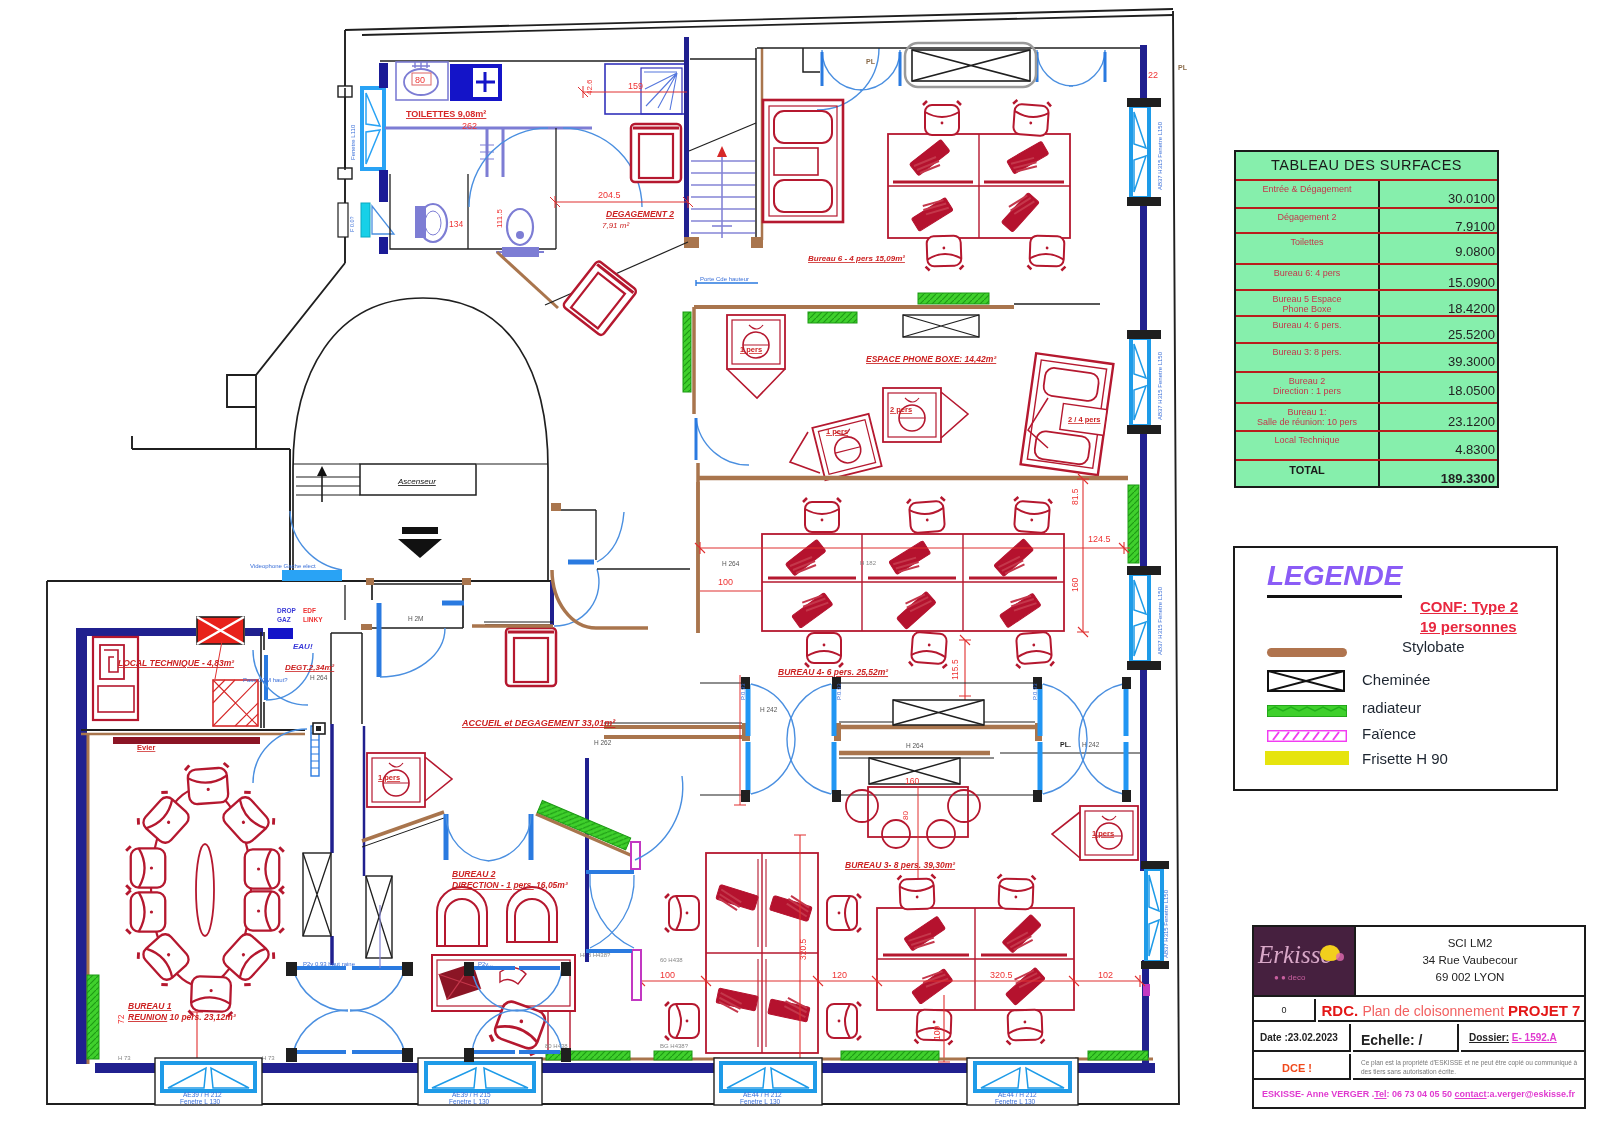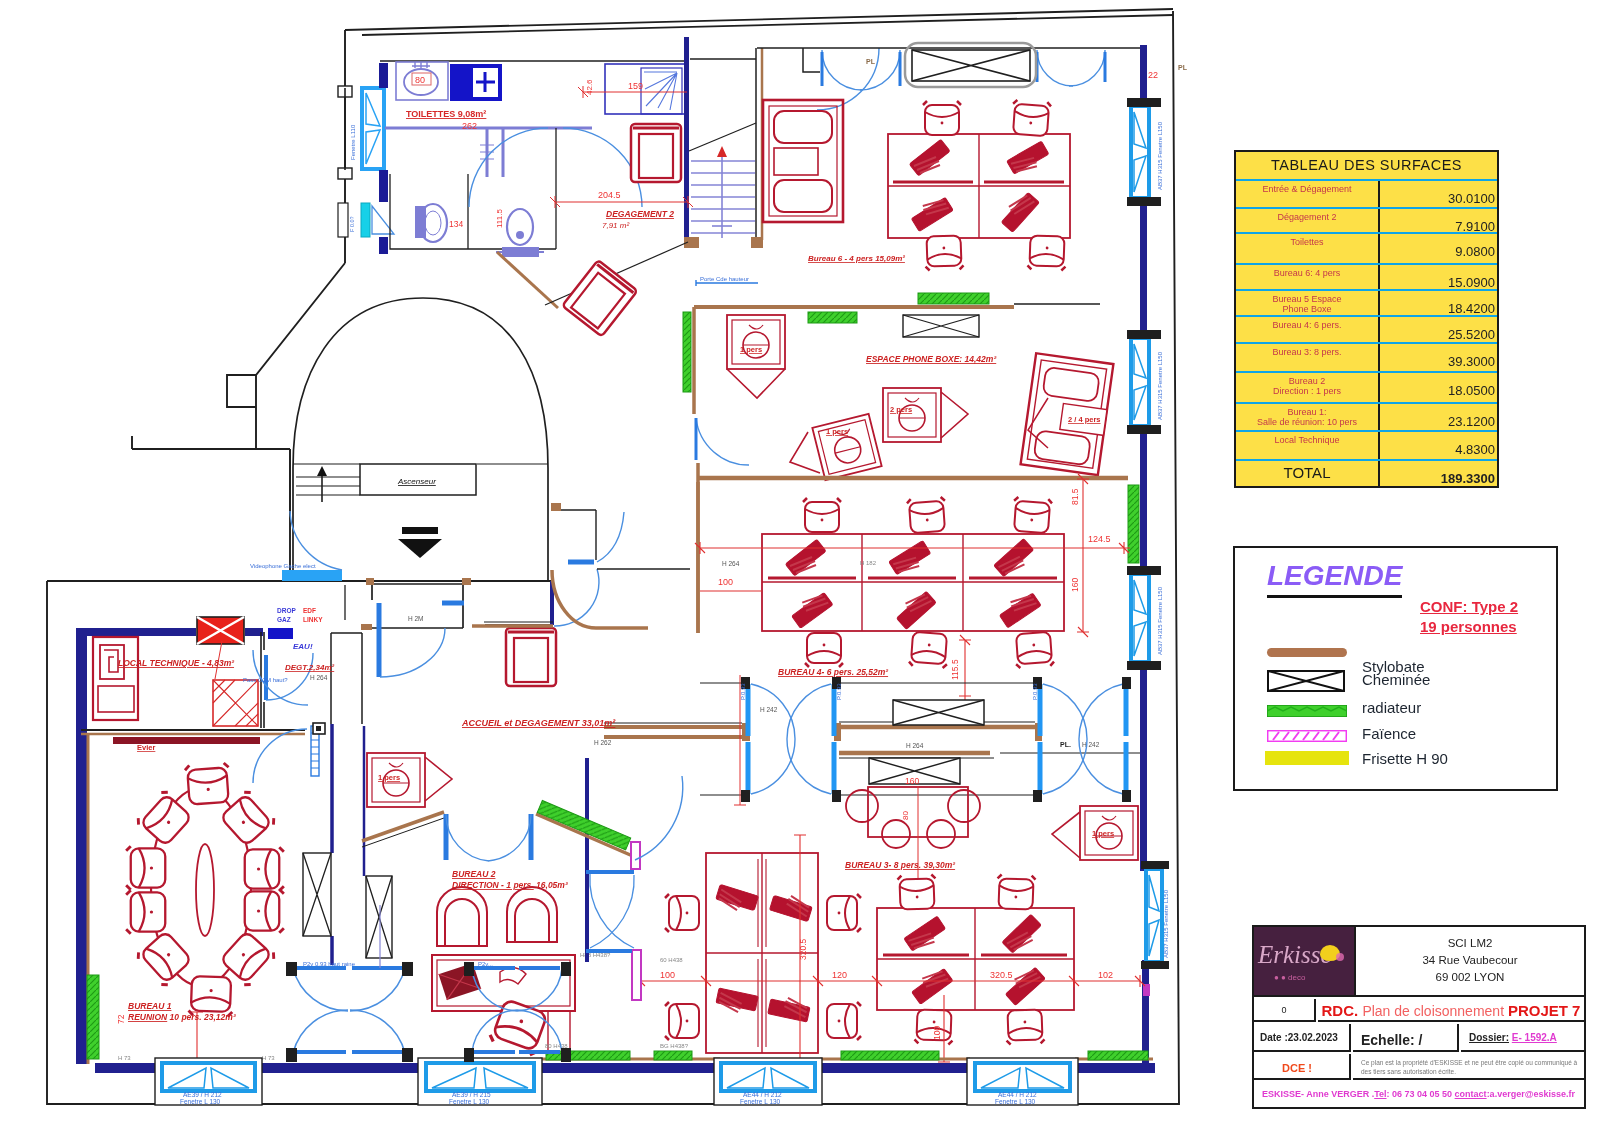--- a/index.html
+++ b/index.html
@@ -1,21 +1,21 @@
 <!DOCTYPE html>
 <html><head>
 <meta charset="utf-8">
 <style>
   html,body{margin:0;padding:0;background:#fff;}
   #page{position:relative;width:1600px;height:1124px;background:#fff;overflow:hidden;
         font-family:"Liberation Sans", sans-serif;}
   .abs{position:absolute;}
   
-  #surf{left:1234px;top:150px;width:261px;height:334px;border:2px solid #1a1a1a;background:#fde047;}
-  #surf .trow{display:flex;border-top:2px solid #0ea5e9;gap:20px;}
+  #surf{left:1234px;top:150px;width:261px;height:334px;border:2px solid #1a1a1a;background:#86efac;}
+  #surf .trow{display:flex;border-top:2px solid #b91c1c;gap:20px;}
   #surf .lab{width:142px;border-right:2px solid #1a1a1a;color:#c4374b;font-size:9px;
              display:flex;align-items:flex-start;justify-content:center;text-align:center;padding-top:3px;}
   #surf .val{flex:1;color:#222;font-size:13px;text-align:right;padding:1px 2px 0 14px;margin-top:9px;}
   #surf .title{font-size:14.5px;color:#1a1a1a;text-align:center;padding-top:5px;height:22px;letter-spacing:0.5px;}
   
   #leg{left:1233px;top:546px;width:321px;height:241px;border:2.5px solid #1a1a1a;background:#fff;}
   #leg .itxt{position:absolute;left:127px;font-size:15px;color:#1d2530;}
   
   #tb{left:1252px;top:925px;width:330px;height:180px;border:2px solid #1a1a1a;background:#fff;font-size:10px;}
   #tb .cell{position:absolute;box-sizing:border-box;}
@@ -60,33 +60,33 @@
       </div>
   <div class="trow" style="height:26px">
         <div class="lab">Bureau 1:<br>Salle de réunion: 10 pers</div>
         <div class="val">23.1200</div>
       </div>
   <div class="trow" style="height:27px">
         <div class="lab">Local Technique</div>
         <div class="val">4.8300</div>
       </div>
   <div class="trow" style="height:25px">
-        <div class="lab" style="color:#1a1a1a;font-weight:normal;font-size:15px">TOTAL</div>
+        <div class="lab" style="color:#1a1a1a;font-weight:bold;font-size:11px">TOTAL</div>
         <div class="val" style="font-weight:bold">189.3300</div>
       </div>
 </div>
 
 <div class="abs" id="leg">
   <div class="abs" style="left:32px;top:12px;font-size:28px;font-weight:bold;font-style:italic;color:#8b5cf6;
        border-bottom:3px solid #111;padding-bottom:3px;letter-spacing:0px;">LEGENDE</div>
   <div class="abs" style="left:185px;top:25px;font-size:15px;font-weight:bold;color:#e8273f;line-height:20px;margin-top:24px;">
       <span style="text-decoration:underline">CONF: Type 2</span><br>
       <span style="text-decoration:underline">19 personnes</span></div>
   <div class="abs" style="left:32px;top:100px;width:80px;height:9px;background:#b0744e;border-radius:5px;"></div>
-  <div class="itxt" style="top:110px;">Stylobate</div>
+  <div class="itxt" style="top:90px;margin-left:40px;">Stylobate</div>
   <svg class="abs" style="left:32px;top:122px;" width="78" height="22">
      <rect x="1" y="1" width="76" height="20" fill="#fff" stroke="#111" stroke-width="2"></rect>
      <path d="M1,1 L77,21 M77,1 L1,21" stroke="#111" stroke-width="2" fill="none"></path>
   </svg>
   <div class="itxt" style="top:123px;">Cheminée</div>
   <svg class="abs" style="left:32px;top:157px;" width="80" height="12">
      <rect x="0" y="0" width="80" height="12" fill="#3fd02c" stroke="#1d9a14" stroke-width="1.5"></rect>
      <path d="M0,6 l8,-4 l8,4 l8,-4 l8,4 l8,-4 l8,4 l8,-4 l8,4 l8,-4 l8,4" stroke="#22b01a" stroke-width="1.5" fill="none"></path>
   </svg>
   <div class="itxt" style="top:151px;">radiateur</div>

